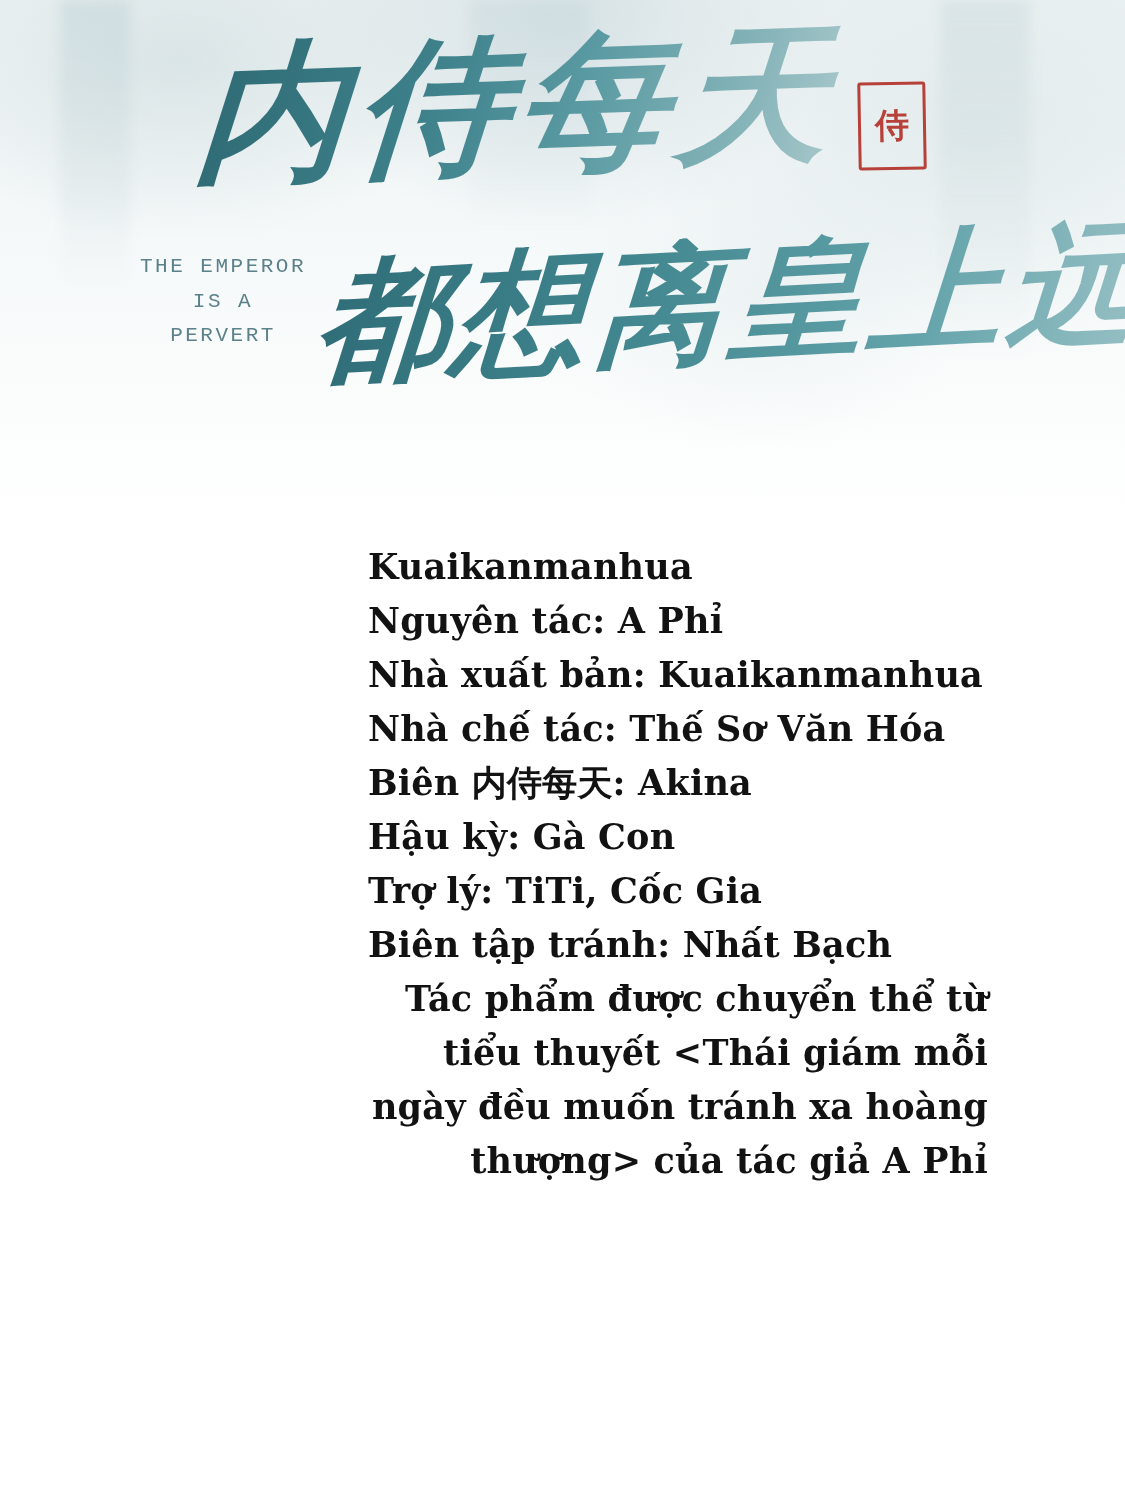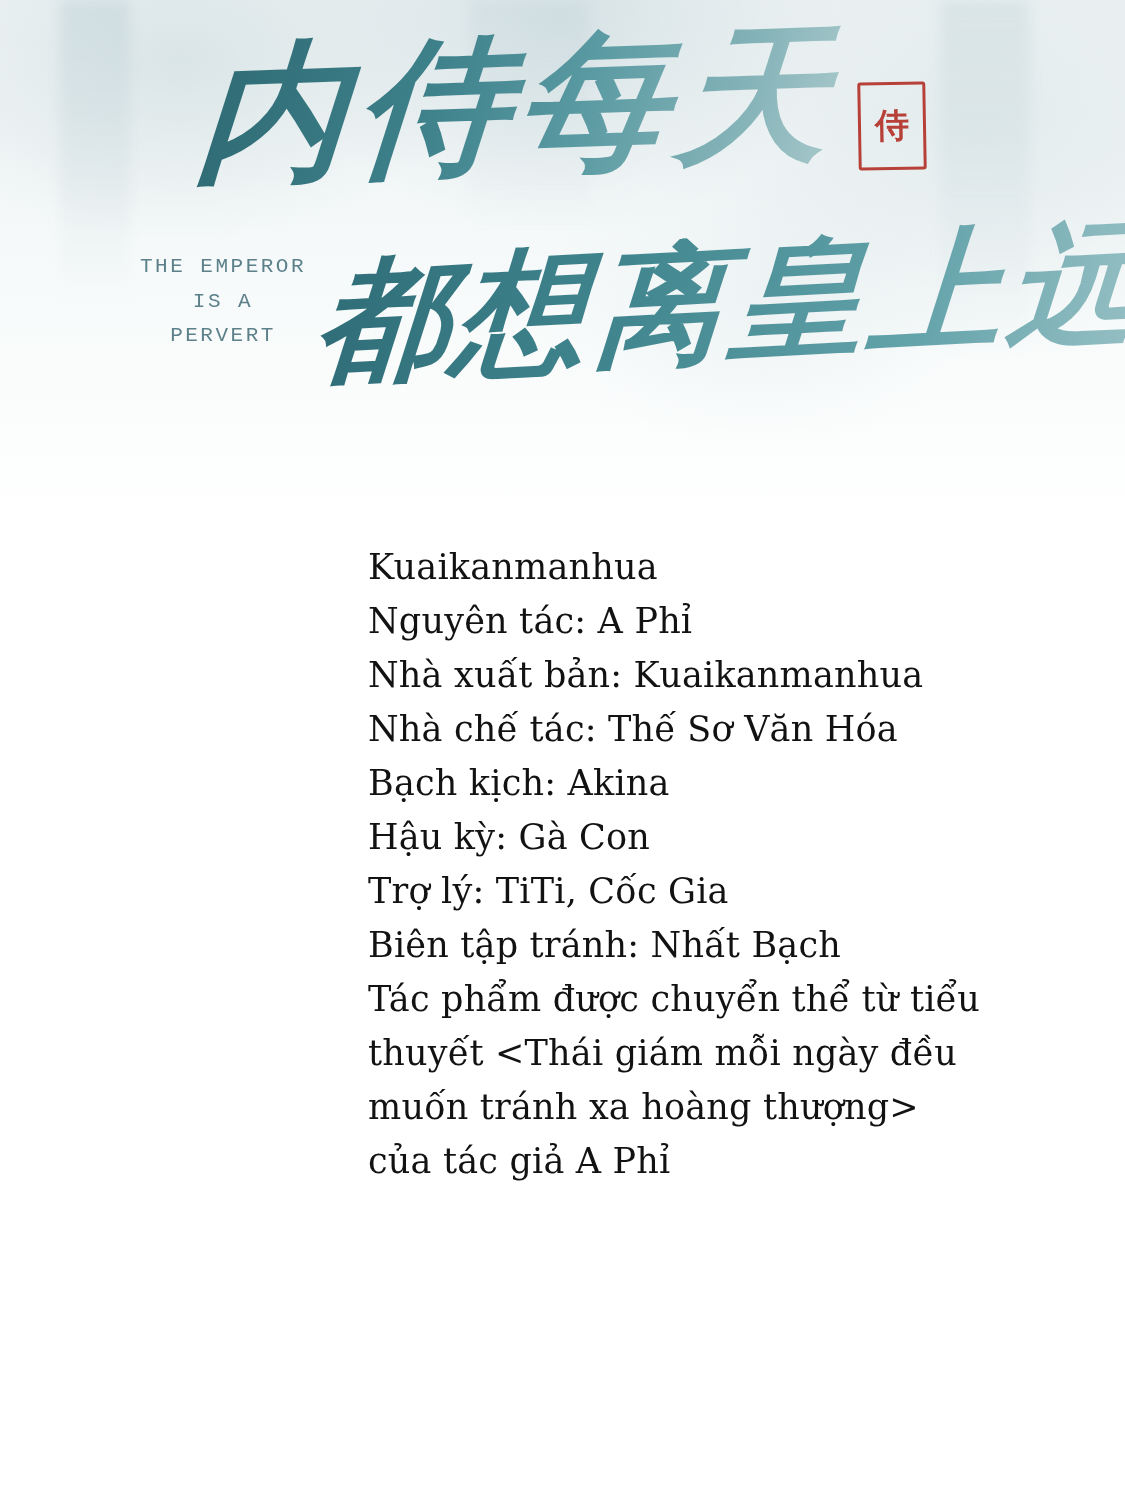--- a/index.html
+++ b/index.html
@@ -116,25 +116,25 @@
     position: absolute;
     left: 368px;
     top: 540px;
     width: 620px;
   }
   .credits-line {
     font-family: "DejaVu Serif", serif;
     font-size: 35px;
     line-height: 54px;
     color: #121212;
-    font-weight: 400;
+    font-weight: 700;
     letter-spacing: 0.2px;
     white-space: nowrap;
   }
-  .credits-line.wrap { white-space: normal; }
+  .credits-line.wrap { white-space: normal; text-align: right; }
 </style>
 </head>
 <body>
 
 <div class="bg-wash"></div>
 <div class="bg-streak" style="left:60px; top:0; width:70px; height:300px;"></div>
 <div class="bg-streak" style="left:470px; top:0; width:120px; height:230px; opacity:.6;"></div>
 <div class="bg-streak" style="left:940px; top:0; width:90px; height:360px; opacity:.7;"></div>
 
 <div class="title-area">
@@ -146,18 +146,18 @@
     <div>IS A</div>
     <div>PERVERT</div>
   </div>
 </div>
 
 <div class="credits">
   <div class="credits-line">Kuaikanmanhua</div>
   <div class="credits-line">Nguyên tác: A Phỉ</div>
   <div class="credits-line">Nhà xuất bản: Kuaikanmanhua</div>
   <div class="credits-line">Nhà chế tác: Thế Sơ Văn Hóa</div>
-  <div class="credits-line">Bạch kịch: Akina</div>
+  <div class="credits-line">Biên 内侍每天: Akina</div>
   <div class="credits-line">Hậu kỳ: Gà Con</div>
   <div class="credits-line">Trợ lý: TiTi, Cốc Gia</div>
   <div class="credits-line">Biên tập tránh: Nhất Bạch</div>
   <div class="credits-line wrap">Tác phẩm được chuyển thể từ tiểu thuyết &lt;Thái giám mỗi ngày đều muốn tránh xa hoàng thượng&gt; của tác giả A Phỉ</div>
 </div>
 
 </body></html>

